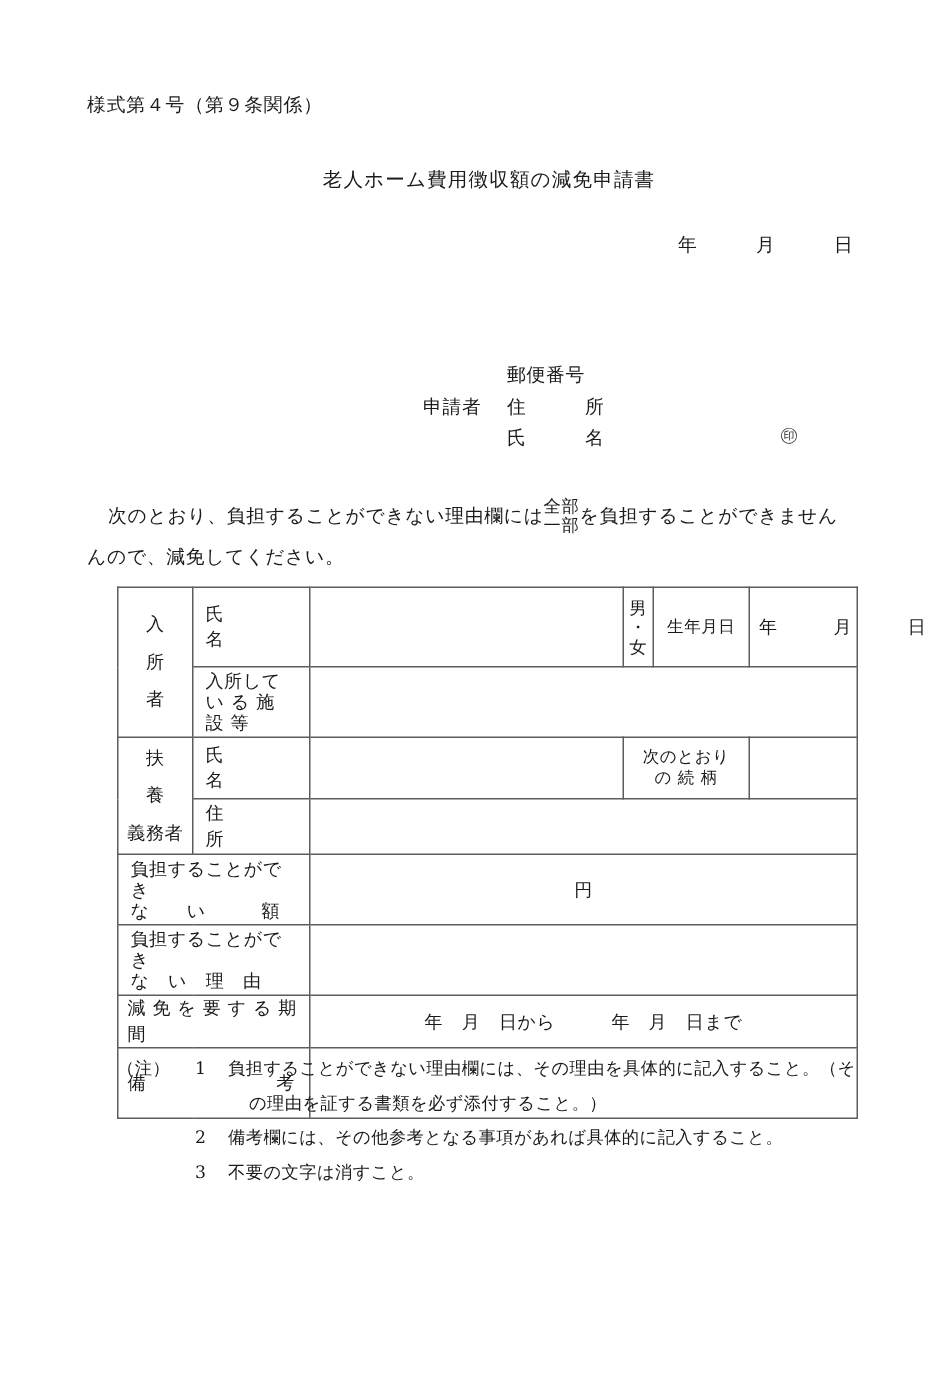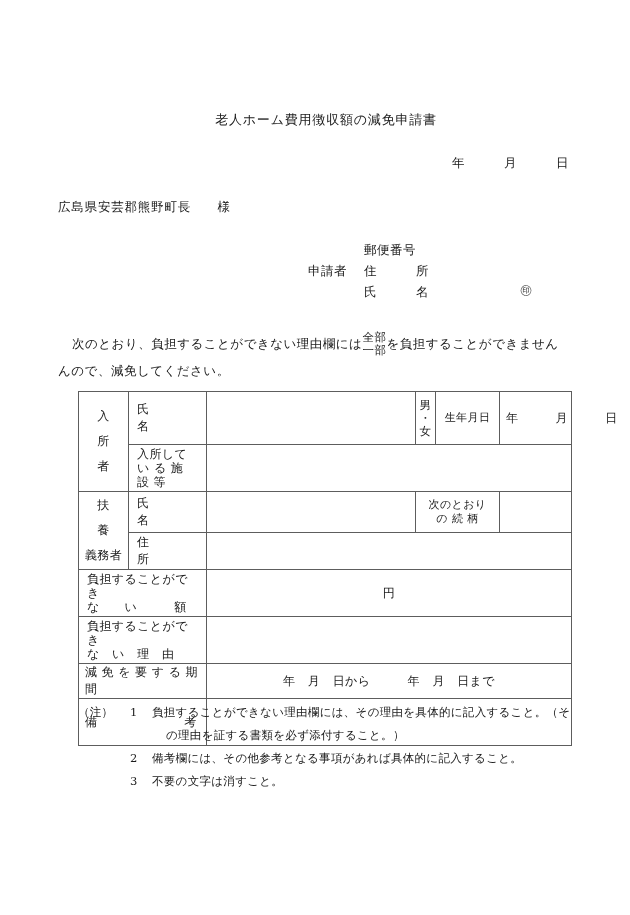--- a/index.html
+++ b/index.html
@@ -72,21 +72,20 @@
     display: flex;
     align-items: baseline;
     height: 21px;
     white-space: pre;
     justify-content: flex-end;
   }
   .applicant .lead {
     width: 56px;
     display: inline-block;
     white-space: pre;
-    margin-left: 26px;
   }
   .applicant .fld {
     display: inline-block;
     width: 74px;
     white-space: pre;
   }
   .seal {
     position: absolute;
     left: 238px;
     top: 42px;
@@ -198,26 +197,26 @@
     white-space: pre;
   }
   .notes .body { flex: 1 1 auto; }
   .notes .cont { display: block; text-indent: 14px; }
 </style>
 </head>
 <body>
 
 <div class="page">
 
+  <div class="form-code">様式第４号（第９条関係）</div>
 
   <div class="doc-title">老人ホーム費用徴収額の減免申請書</div>
 
   <div class="date-line">年　　　月　　　日</div>
 
-  <div class="addressee">広島県安芸郡熊野町長　　様</div>
 
   <div class="applicant">
     <div class="row">
       <span class="lead"></span>
       <span class="fld">郵便番号</span>
     </div>
     <div class="row">
       <span class="lead">申請者</span>
       <span class="fld">住　　　所</span>
     </div>

